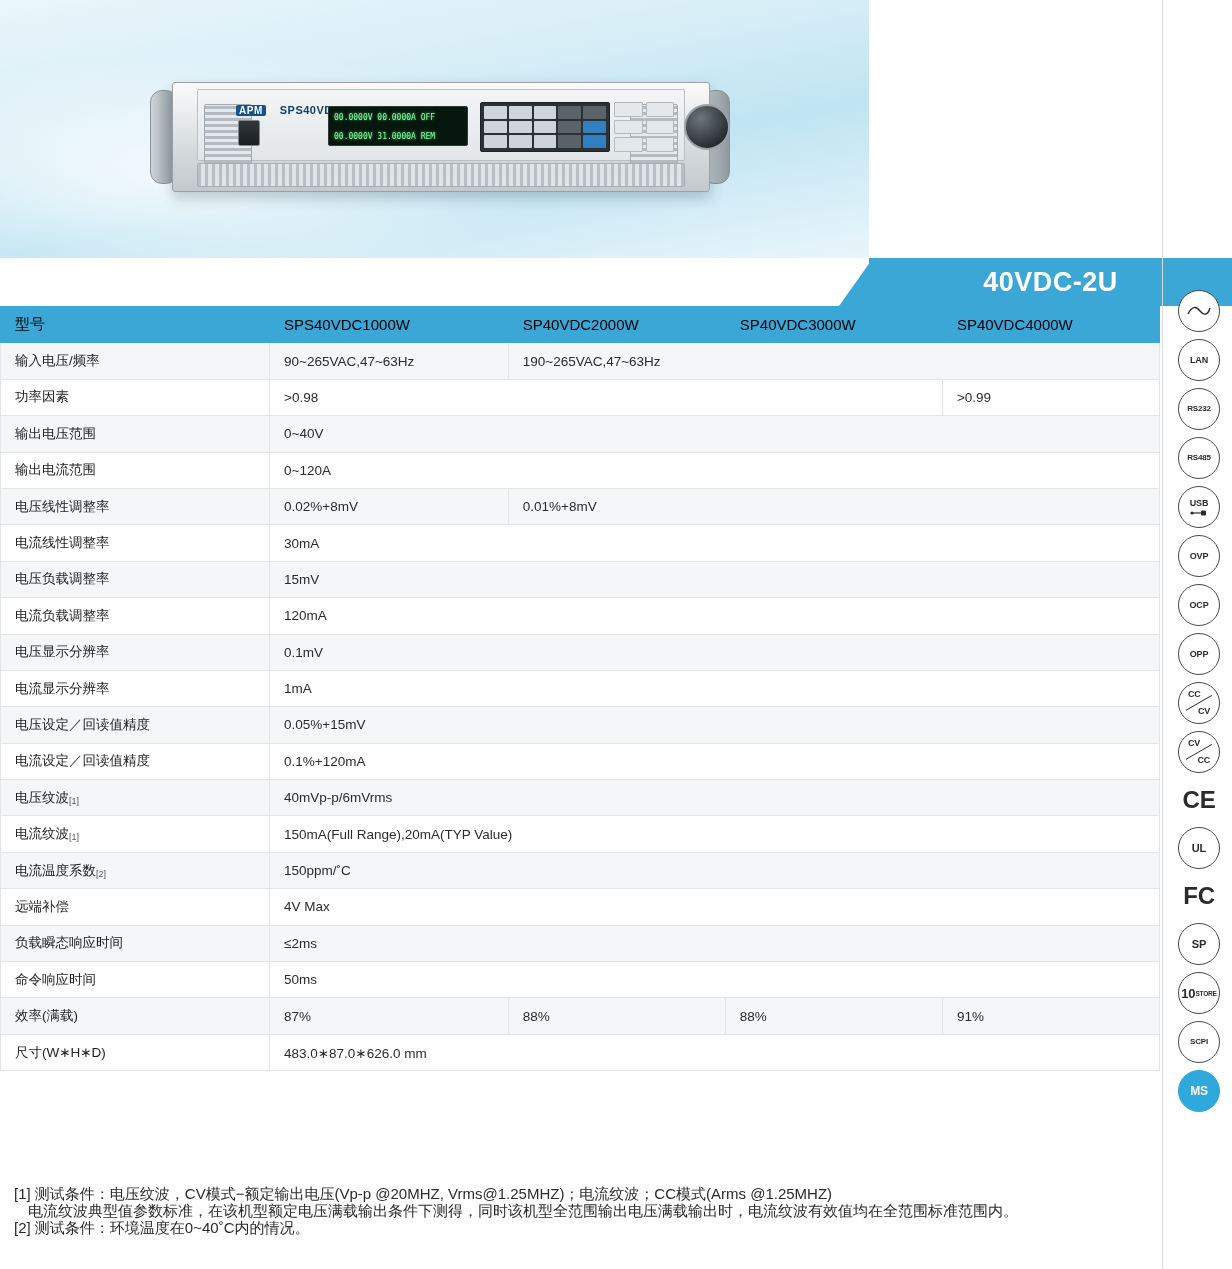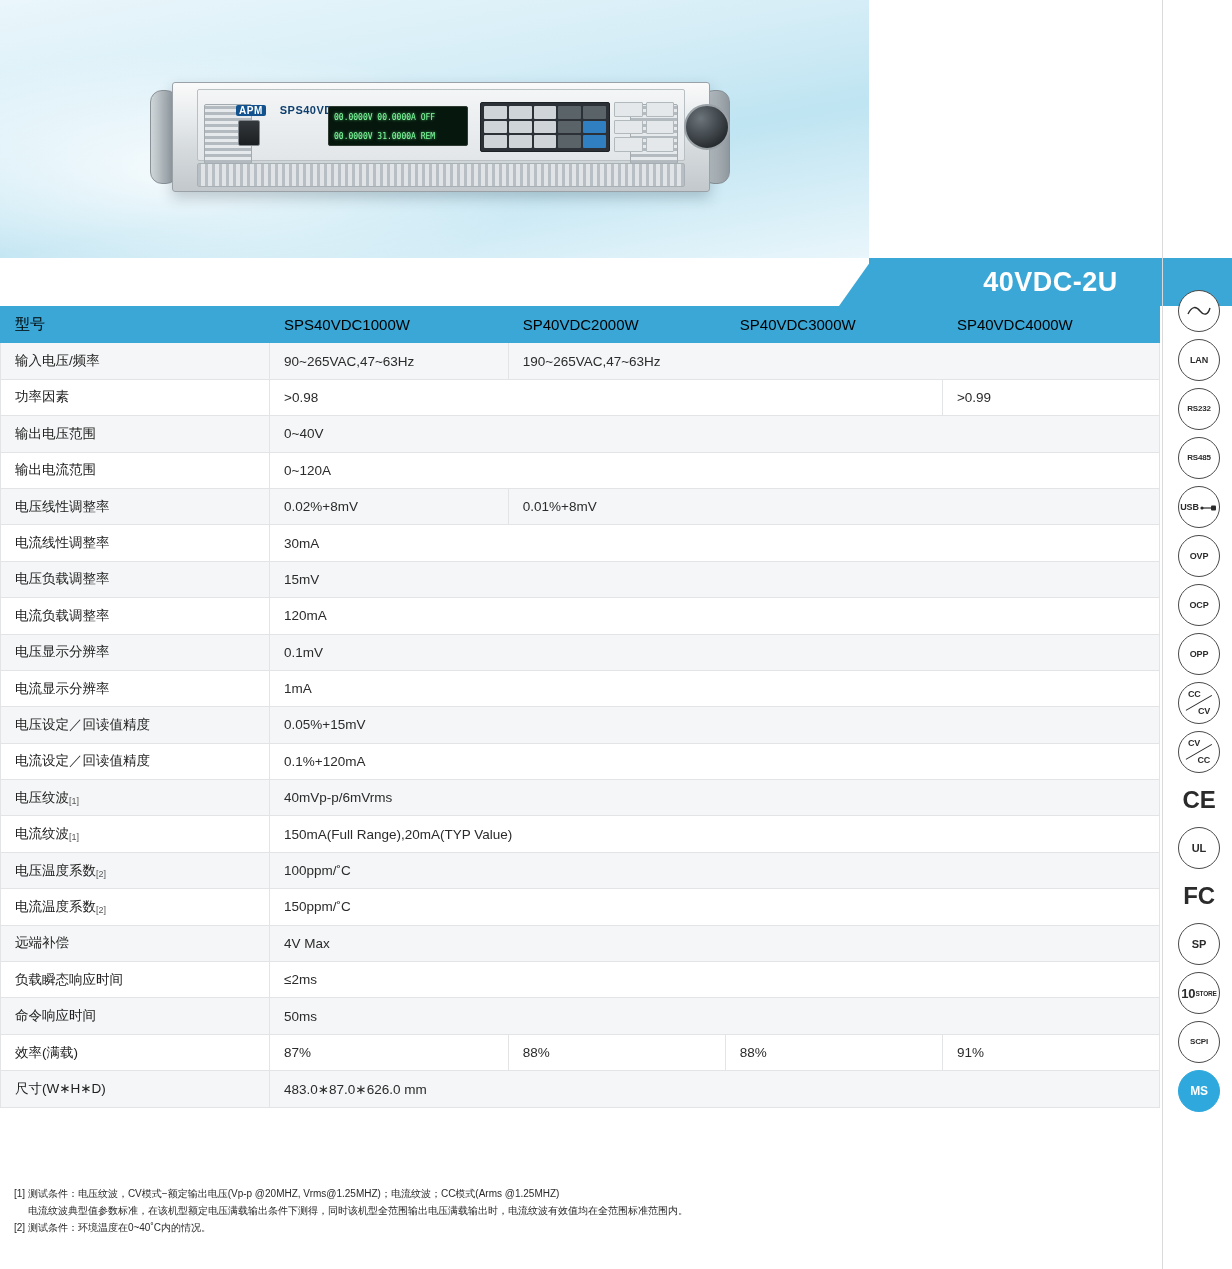--- a/index.html
+++ b/index.html
@@ -121,21 +121,21 @@
   .tbl thead th:first-child{width:240px;}
   .tbl tbody td:first-child{width:240px;color:#222;}
   .tbl tbody tr:nth-child(odd) td{background:#f5f6f7;}
   .tbl tbody tr:nth-child(even) td{background:#ffffff;}
   .tbl td.val{color:#2b2b2b;}
   sub.note{font-size:9px;vertical-align:baseline;position:relative;top:2px;color:#555;}
 
   
   .footnotes{
     position:absolute;left:14px;top:1185px;width:1000px;
-    font-size:10px;line-height:17px;color:#2a2a2a;
+    font-size:15px;line-height:17px;color:#2a2a2a;
   }
   .footnotes div{white-space:nowrap;}
   .fn-indent{padding-left:14px;}
 
   
   .rail{
     position:absolute;left:1166px;top:290px;width:66px;height:1038px;
     display:flex;flex-direction:column;align-items:center;gap:7px;
   }
   .rail-divider{
@@ -148,21 +148,21 @@
     font-size:11px;font-weight:bold;letter-spacing:-.2px;
     background:#fff;flex:0 0 auto;text-align:center;line-height:1;
   }
   .badge.small{font-size:9px;}
   .badge.tiny{font-size:8px;}
   .badge.plain{border:none;font-size:24px;font-weight:bold;}
   .badge.cc-cv{position:relative;}
   .badge.cc-cv .slash{position:absolute;left:50%;top:50%;width:30px;height:1.4px;background:#2b2b2b;transform:translate(-50%,-50%) rotate(-30deg);}
   .badge.cc-cv .top{position:absolute;top:7px;left:9px;font-size:9px;}
   .badge.cc-cv .bot{position:absolute;bottom:7px;right:9px;font-size:9px;}
-  .badge.usb{flex-direction:row;gap:1px;align-items:center;}
+  .badge.usb{flex-direction:column;gap:1px;align-items:center;}
   .badge.usb .usb-sym{font-size:9px;}
   .badge.store{flex-direction:row;line-height:9px;}
   .badge.store .num{font-size:13px;}
   .badge.store .lbl{font-size:6.5px;}
   .badge.ms{background:#2ea8dd;border-color:#2ea8dd;color:#fff;font-size:12px;}
   .badge svg{display:block;}
 </style>
 </head>
 <body>
 
@@ -285,24 +285,20 @@
         </tr>
         <tr>
           <td>电压纹波<sub class="note">[1]</sub></td>
           <td class="val" colspan="4">40mVp-p/6mVrms</td>
         </tr>
         <tr>
           <td>电流纹波<sub class="note">[1]</sub></td>
           <td class="val" colspan="4">150mA(Full Range),20mA(TYP Value)</td>
         </tr>
         <tr>
-          <td>电压温度系数<sub class="note">[2]</sub></td>
-          <td class="val" colspan="4">100ppm/˚C</td>
-        </tr>
-        <tr>
           <td>电流温度系数<sub class="note">[2]</sub></td>
           <td class="val" colspan="4">150ppm/˚C</td>
         </tr>
         <tr>
           <td>远端补偿</td>
           <td class="val" colspan="4">4V Max</td>
         </tr>
         <tr>
           <td>负载瞬态响应时间</td>
           <td class="val" colspan="4">≤2ms</td>

